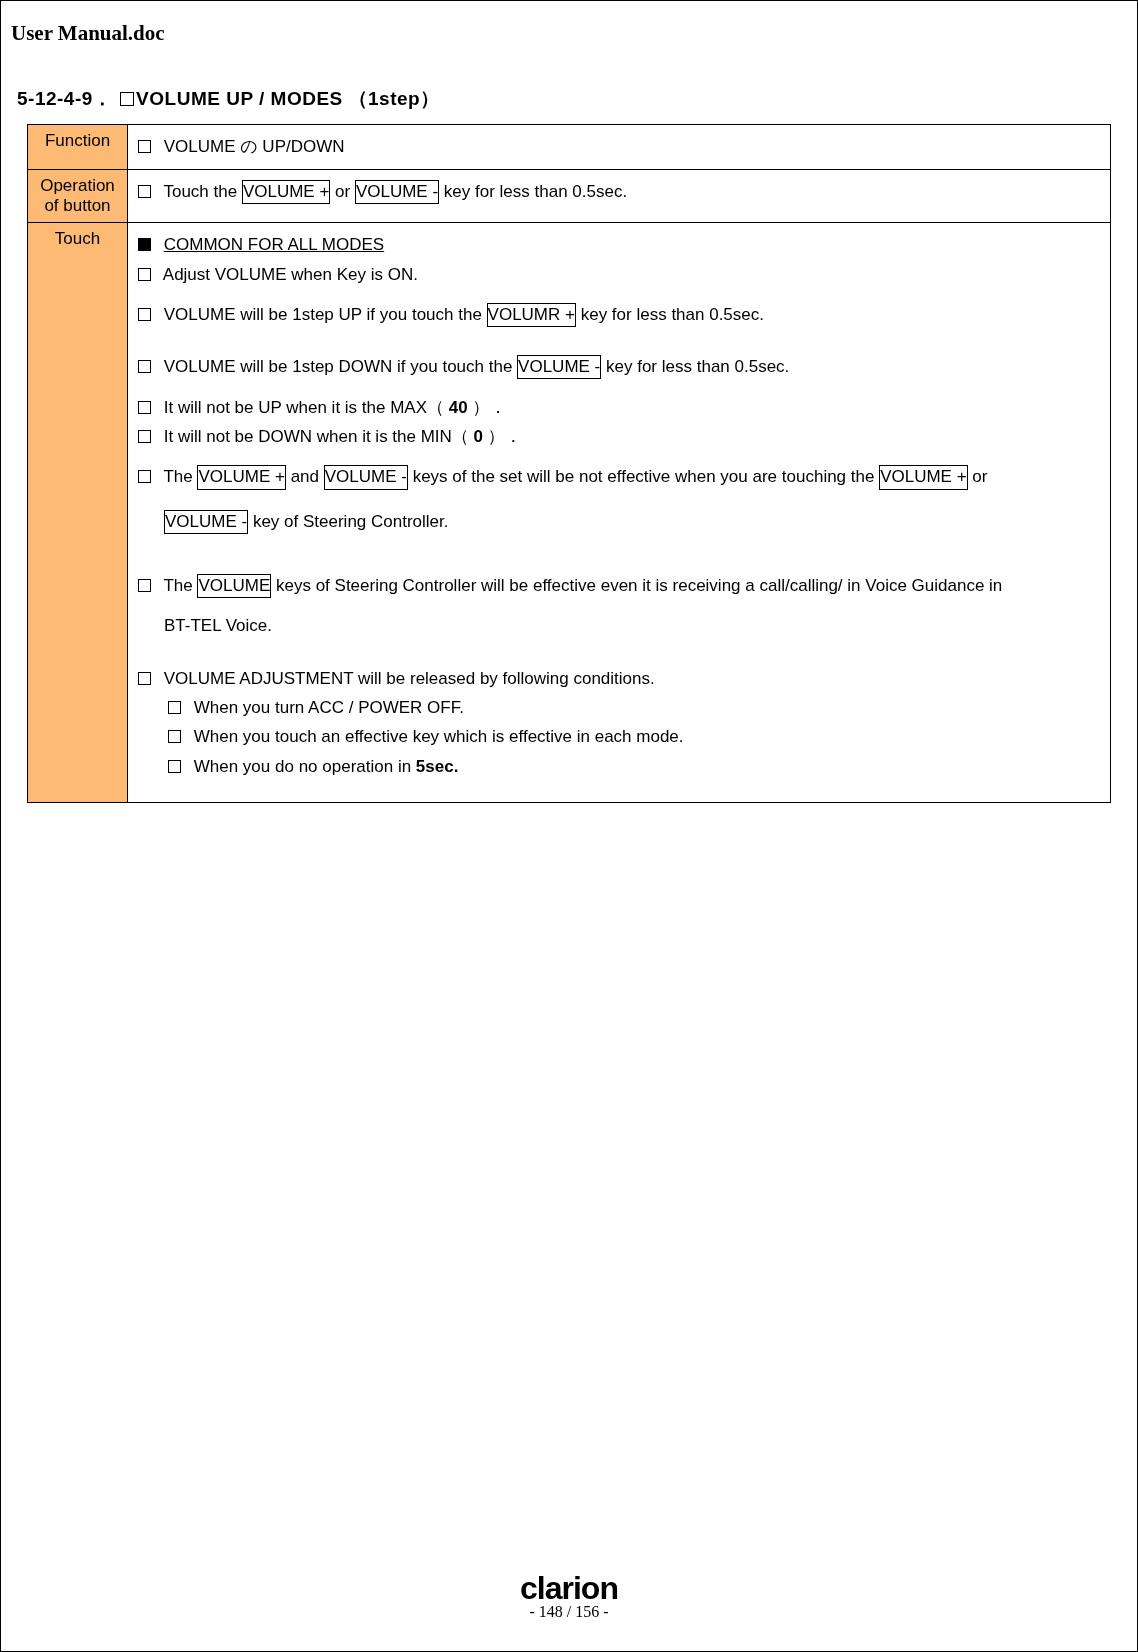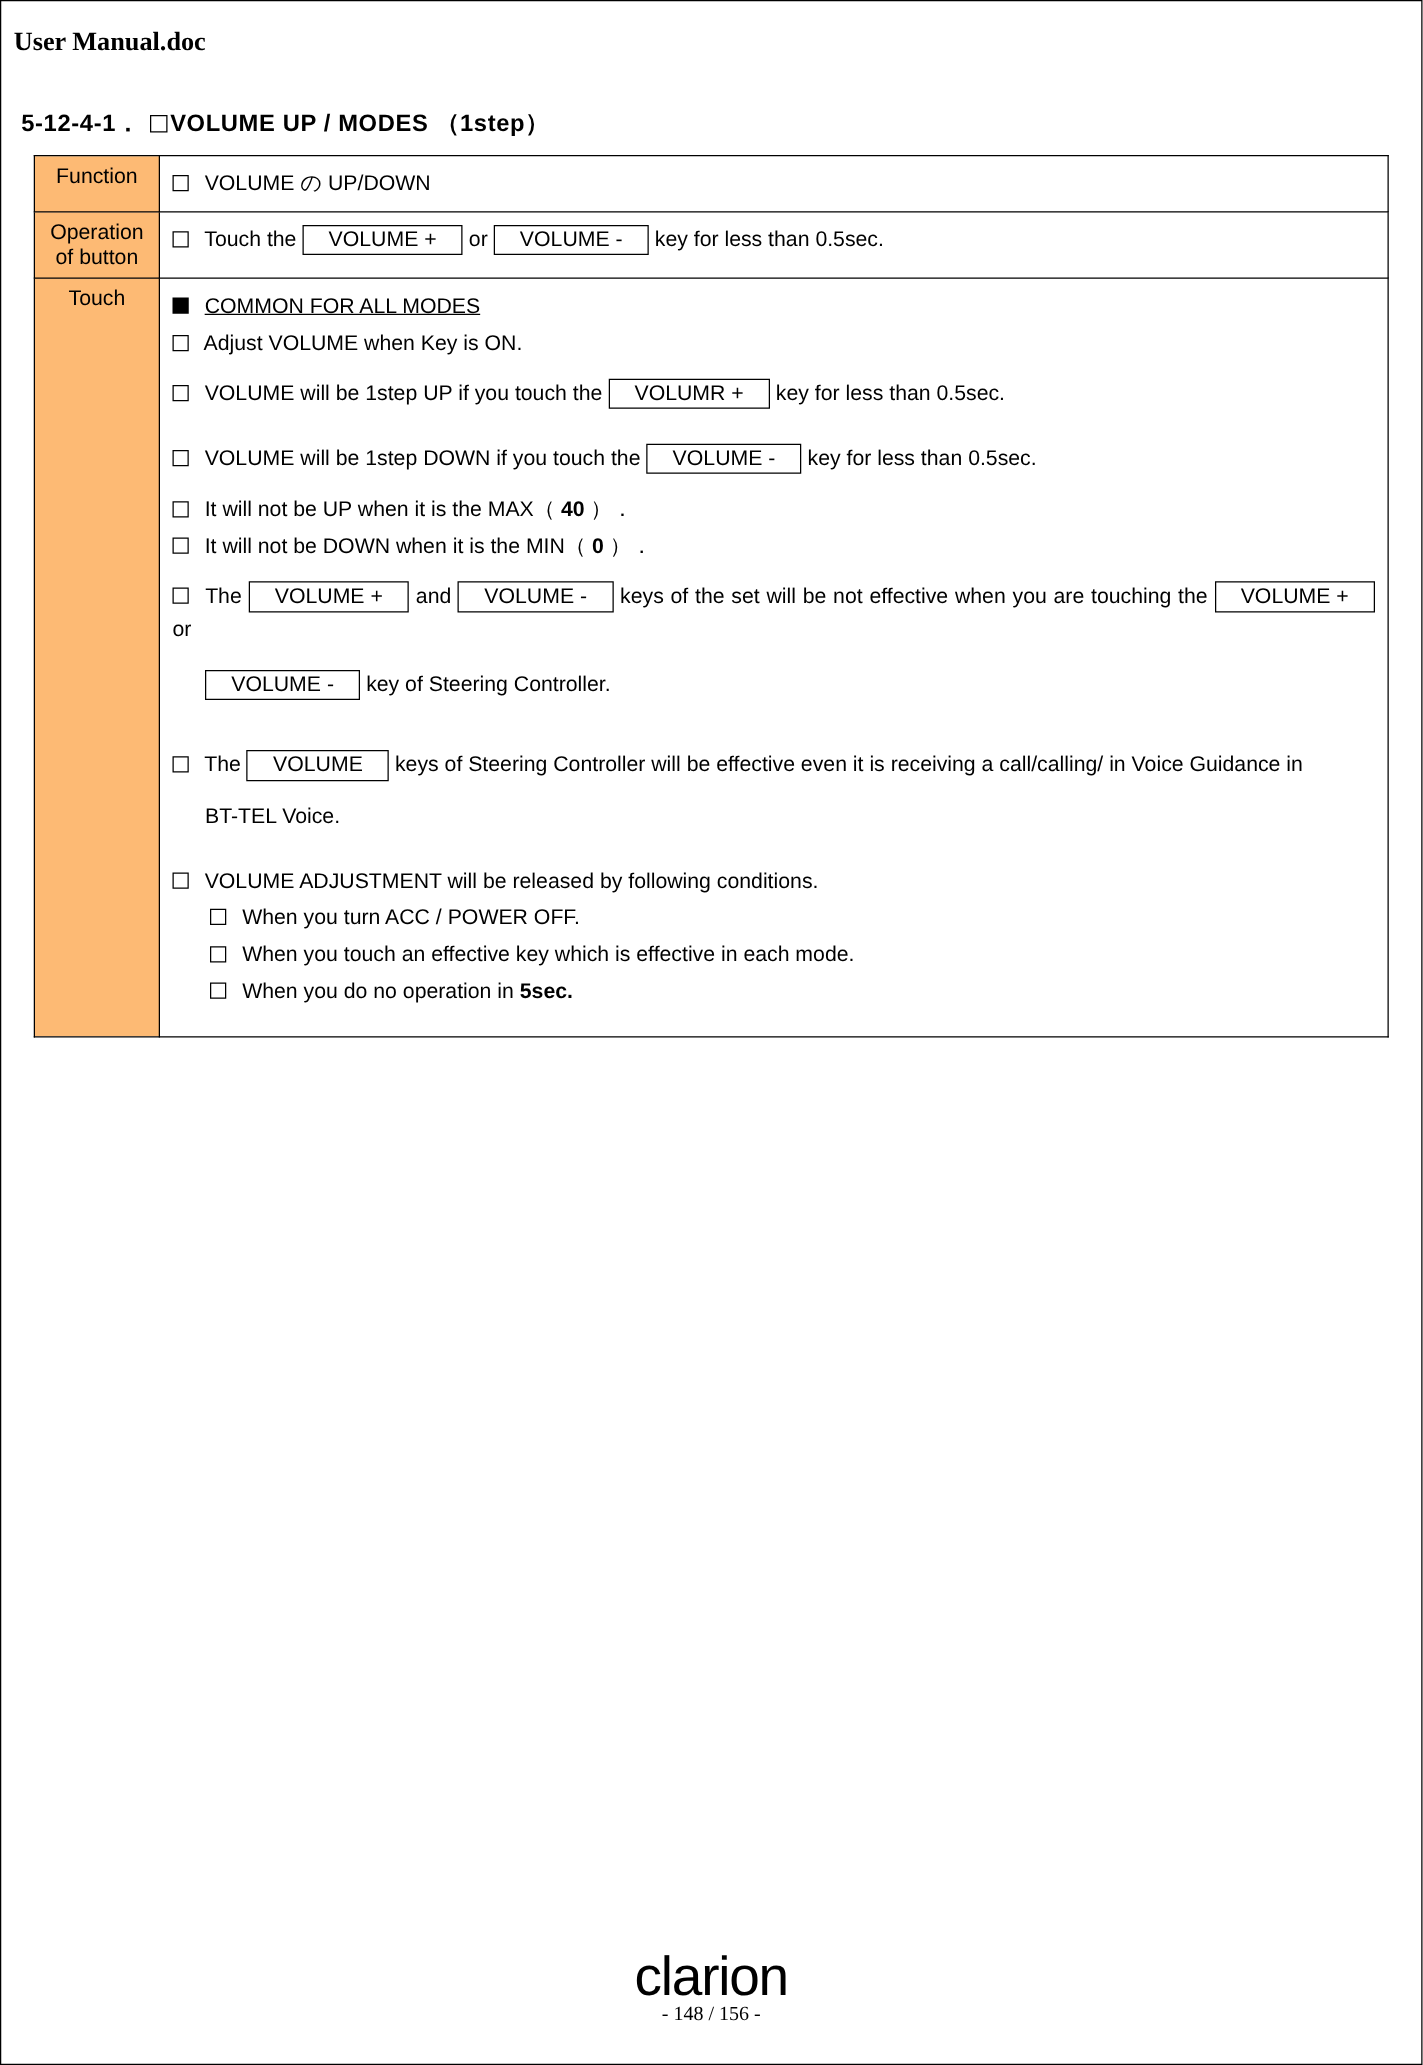--- a/index.html
+++ b/index.html
@@ -70,54 +70,54 @@
       display: inline-block;
       width: 13px;
       height: 13px;
       background: #000;
       vertical-align: -1px;
       margin-right: 8px;
     }
     .kbox {
       display: inline-block;
       border: 1px solid #000;
-      padding: 0 20px;
+      padding: 0 0;
       line-height: 1.3;
     }
     .u { text-decoration: underline; }
     .b { font-weight: bold; }
     .sub { margin-left: 30px; }
     .justify { text-align: justify; }
     .footer {
       position: absolute;
       bottom: 30px;
       left: 0;
       width: 100%;
       text-align: center;
     }
     .brand {
       font-family: "Arial Black", Arial, sans-serif;
-      font-weight: 400;
-      font-size: 44px;
+      font-weight: 700;
+      font-size: 32px;
       letter-spacing: -1px;
     }
     .pagenum {
       font-family: "Times New Roman", serif;
       font-size: 16px;
       margin-top: -4px;
     }
   </style>
 </head>
 <body>
 
 <div class="page">
   <div class="doc-title">User Manual.doc</div>
 
   <div class="section-heading">
-    <span>5-12-4-1．</span>
+    <span>5-12-4-9．</span>
     <span class="box"></span><span>VOLUME UP / MODES （1step）</span>
   </div>
 
   <table class="spec">
     <tbody>
         <tr>
       <td class="label-cell">Function</td>
       <td class="content-cell">
         <div class="line">
           <span class="chk"></span>

